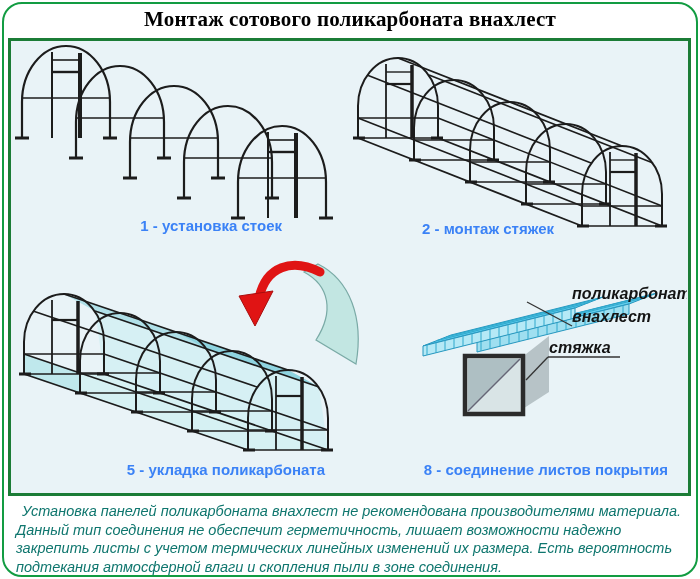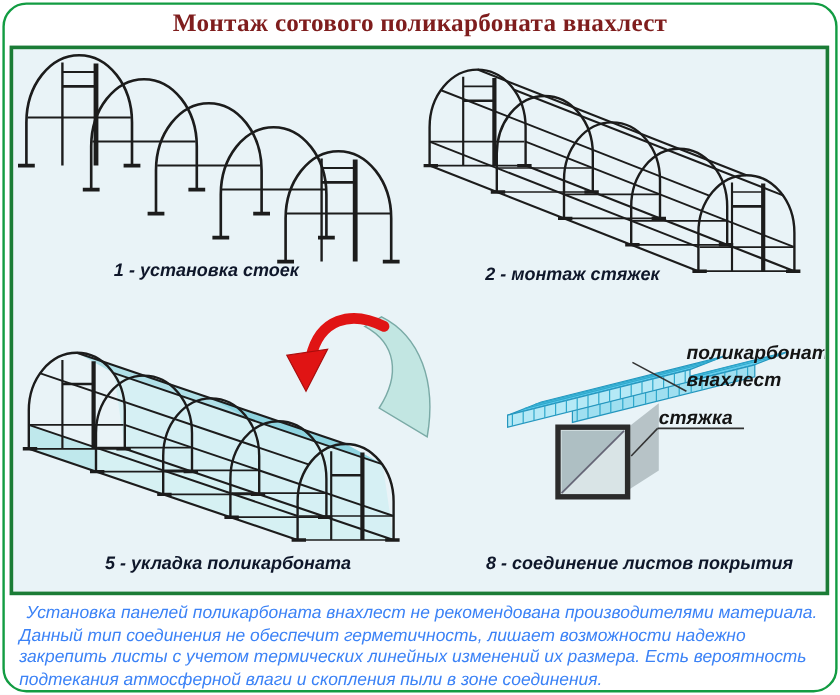--- a/index.html
+++ b/index.html
@@ -7,34 +7,34 @@
     width:700px;height:579px;position:relative;background:#ffffff;
     font-family:"Liberation Sans",sans-serif;overflow:hidden;
   }
   .outer-frame{
     position:absolute;left:2px;top:2px;right:2px;bottom:2px;
     border:2px solid #129c42;border-radius:20px;background:#ffffff;
   }
   .main-title{
     position:absolute;left:0;top:7px;width:100%;text-align:center;
     font-family:"Liberation Serif",serif;font-weight:bold;font-size:21px;
-    color:#7f1d1d;letter-spacing:.2px;
+    color:#000000;letter-spacing:.2px;
   }
   .diagram-area{
     position:absolute;left:8px;top:38px;width:683px;height:458px;
     box-sizing:border-box;border:3px solid #1b7c36;background:#e9f3f7;
   }
   .panel-svg{position:absolute;}
   .caption{
-    position:absolute;text-align:center;color:#0f172a;
-    font-size:15px;font-weight:bold;font-style:italic;
+    position:absolute;text-align:right;color:#3b82f6;
+    font-size:15px;font-weight:bold;
   }
   .footnote{
     position:absolute;left:16px;top:502px;width:668px;
-    color:#3b82f6;font-size:14.5px;line-height:18.5px;
+    color:#0f766e;font-size:14.5px;line-height:18.5px;
     font-style:italic;font-weight:500;text-indent:6px;
   }
   .frame-line{stroke:#1c1c1c;fill:none;}
   svg text.p4-label{
     font-family:"Liberation Sans",sans-serif;font-size:16px;
     font-weight:bold;font-style:italic;fill:#141414;
   }
 </style>
 </head>
 <body>
@@ -98,21 +98,21 @@
   <line class="frame-line" stroke-width="1.6" x1="90" y1="72" x2="314" y2="160"></line>
   <line class="frame-line" stroke-width="1.8" x1="10" y1="92" x2="234" y2="180"></line>
   <line class="frame-line" stroke-width="1.8" x1="90" y1="92" x2="314" y2="180"></line>
 
   <line class="frame-line" stroke-width="1.4" x1="10" y1="92" x2="90" y2="92"></line>
   <line class="frame-line" stroke-width="1.4" x1="66" y1="114" x2="146" y2="114"></line>
   <line class="frame-line" stroke-width="1.4" x1="122" y1="136" x2="202" y2="136"></line>
   <line class="frame-line" stroke-width="1.4" x1="178" y1="158" x2="258" y2="158"></line>
   <line class="frame-line" stroke-width="1.4" x1="234" y1="180" x2="314" y2="180"></line>
 </svg>
-<div class="caption" style="left:372px;top:220px;width:210px">2 - монтаж стяжек</div>
+<div class="caption" style="left:344px;top:220px;width:210px">2 - монтаж стяжек</div>
 
 <svg class="panel-svg" style="left:18px;top:256px" width="380" height="197" viewBox="0 0 380 197">
   <defs>
     <g id="archC">
       <path class="frame-line" stroke-width="2" d="M0,78 L0,46 A40,48 0 0 1 80,46 L80,78"></path>
       <path class="frame-line" stroke-width="2.8" d="M-5,78 h12 M73,78 h12"></path>
       <line class="frame-line" stroke-width="1.4" x1="1" y1="58" x2="79" y2="58"></line>
     </g>
     <g id="doorC">
       <line class="frame-line" stroke-width="1.8" x1="28" y1="4" x2="28" y2="78"></line>

